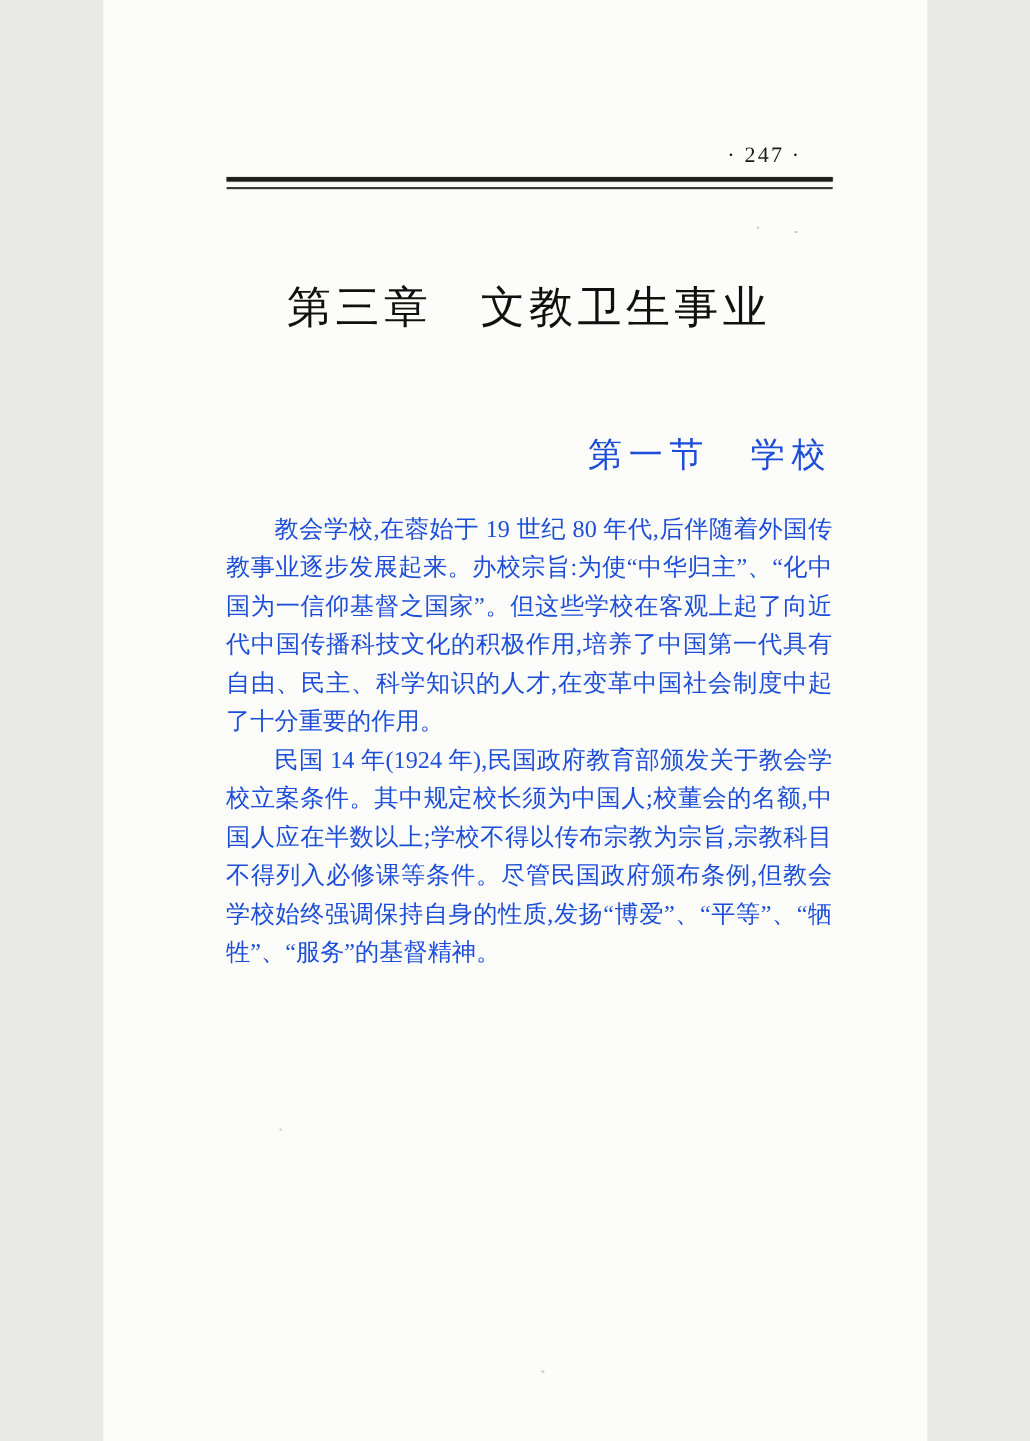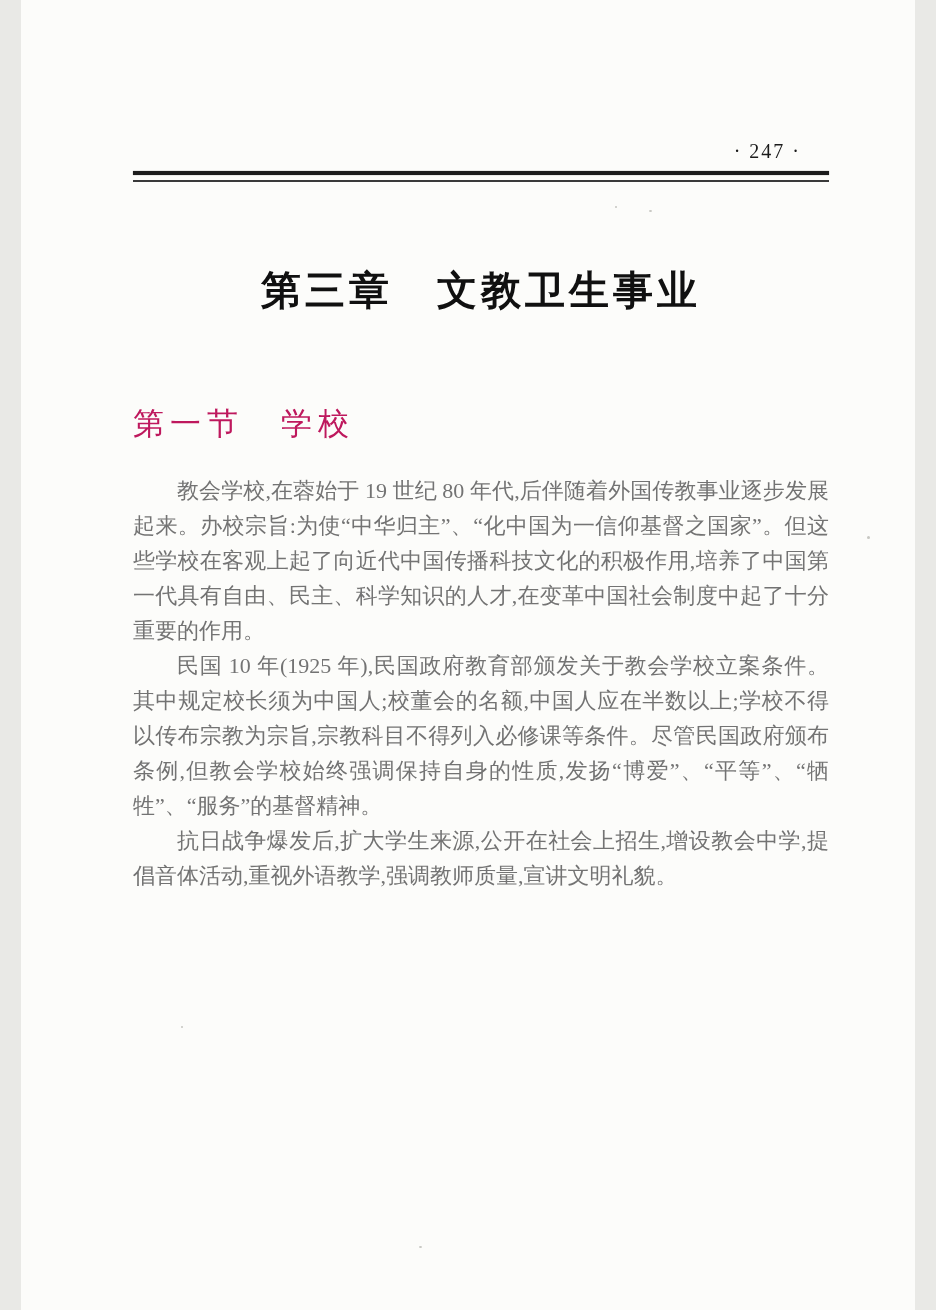--- a/index.html
+++ b/index.html
@@ -2,28 +2,28 @@
 <html><head>
 <meta charset="utf-8">
 <style>
   html, body {
     margin: 0;
     padding: 0;
     background: #e9e9e6;
   }
   .page {
     position: relative;
-    width: 894px;
+    width: 749px;
     height: 1310px;
     margin: 0 auto;
     background: #fcfcfa;
     color: #161616;
     font-family: "Liberation Serif", "DejaVu Serif", serif;
     box-sizing: border-box;
-    padding: 18px 86px 0 112px;
+    padding: 8px 86px 0 112px;
     overflow: hidden;
   }
   .page-number {
     margin-top: 120px;
     text-align: right;
     padding-right: 28px;
     font-size: 20px;
     letter-spacing: 2px;
     color: #1a1a1a;
     height: 26px;
@@ -40,42 +40,42 @@
   }
   .rule-thin {
     margin-top: 5px;
     height: 2px;
     background: #3a3a3a;
   }
   h1.chapter-title {
     margin: 82px 0 0 0;
     text-align: center;
     font-family: "Liberation Sans", "DejaVu Sans", sans-serif;
-    font-weight: 700;
+    font-weight: 400;
     font-size: 40px;
     line-height: 52px;
     letter-spacing: 4px;
     color: #101010;
   }
   h2.section-title {
     margin: 86px 0 0 0;
-    text-align: left;
+    text-align: right;
     font-family: "Liberation Serif", "DejaVu Serif", serif;
     font-weight: 400;
     font-size: 31px;
     line-height: 44px;
     letter-spacing: 6px;
-    color: #be185d;
+    color: #1d4ed8;
   }
   .body-text {
     margin-top: 27px;
     font-size: 22px;
     line-height: 35px;
     text-align: justify;
-    color: #737373;
+    color: #1d4ed8;
   }
   .para {
     margin: 0;
     text-indent: 2em;
   }
   .speck {
     position: absolute;
     background: #9a9a94;
     border-radius: 50%;
     opacity: 0.55;
@@ -95,22 +95,21 @@
 
   <div class="rule rule-thick"></div>
   <div class="rule rule-thin"></div>
 
   <h1 class="chapter-title">第三章　文教卫生事业</h1>
 
   <h2 class="section-title">第一节　学校</h2>
 
   <div class="body-text">
     <p class="para">教会学校,在蓉始于 19 世纪 80 年代,后伴随着外国传教事业逐步发展起来。办校宗旨:为使“中华归主”、“化中国为一信仰基督之国家”。但这些学校在客观上起了向近代中国传播科技文化的积极作用,培养了中国第一代具有自由、民主、科学知识的人才,在变革中国社会制度中起了十分重要的作用。</p>
-    <p class="para">民国 10 年(1925 年),民国政府教育部颁发关于教会学校立案条件。其中规定校长须为中国人;校董会的名额,中国人应在半数以上;学校不得以传布宗教为宗旨,宗教科目不得列入必修课等条件。尽管民国政府颁布条例,但教会学校始终强调保持自身的性质,发扬“博爱”、“平等”、“牺牲”、“服务”的基督精神。</p>
-    <p class="para">抗日战争爆发后,扩大学生来源,公开在社会上招生,增设教会中学,提倡音体活动,重视外语教学,强调教师质量,宣讲文明礼貌。</p>
+    <p class="para">民国 14 年(1924 年),民国政府教育部颁发关于教会学校立案条件。其中规定校长须为中国人;校董会的名额,中国人应在半数以上;学校不得以传布宗教为宗旨,宗教科目不得列入必修课等条件。尽管民国政府颁布条例,但教会学校始终强调保持自身的性质,发扬“博爱”、“平等”、“牺牲”、“服务”的基督精神。</p>
   </div>
 
   <div class="speck speck-1"></div>
   <div class="speck speck-2"></div>
   <div class="speck speck-3"></div>
   <div class="speck speck-4"></div>
   <div class="speck speck-5"></div>
 
 </div>
 

